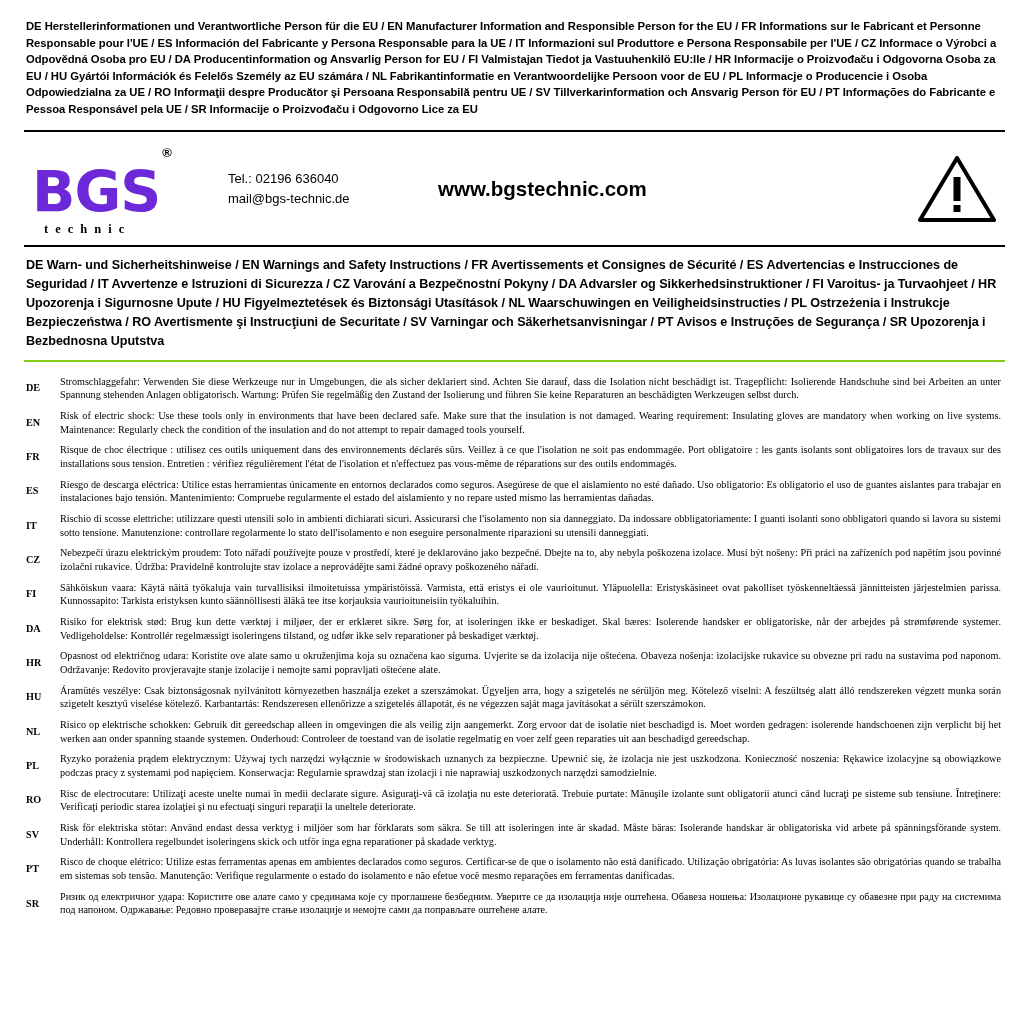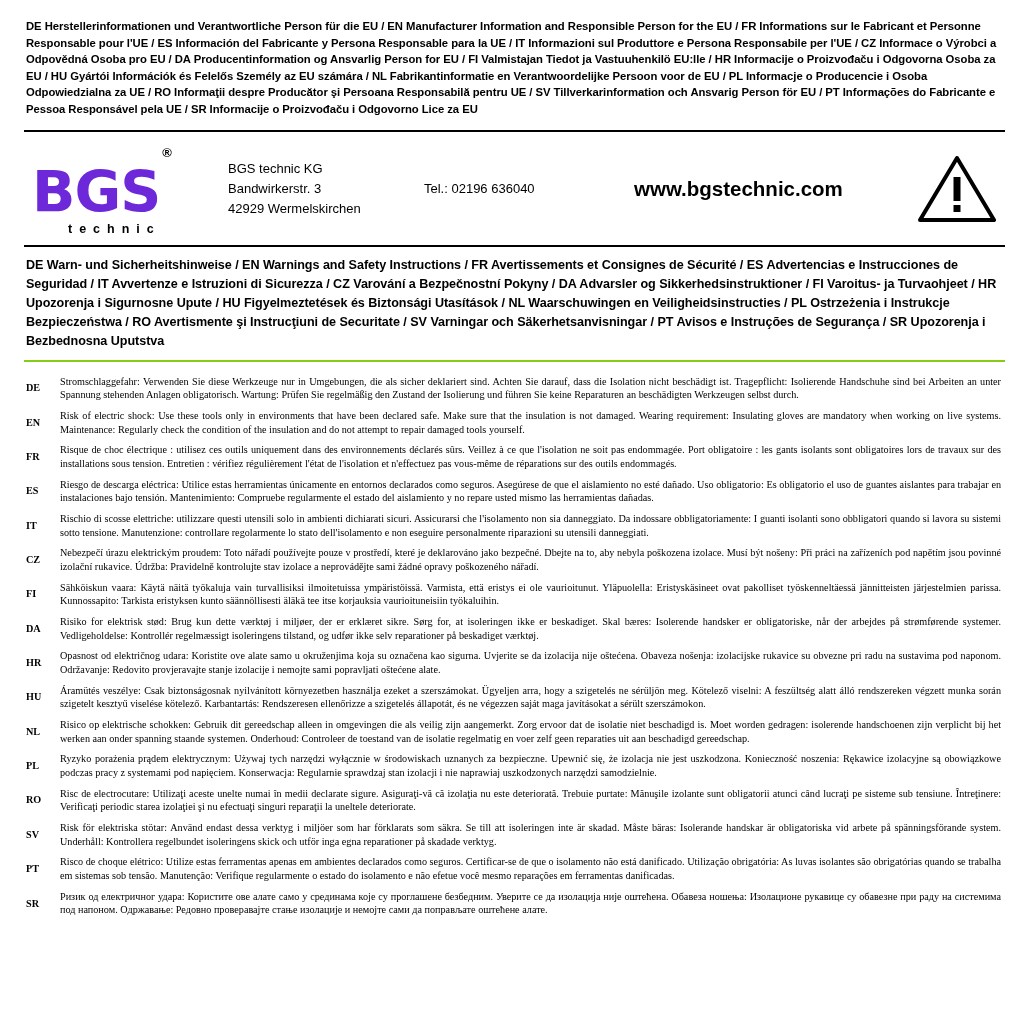--- a/index.html
+++ b/index.html
@@ -66,21 +66,22 @@
     position: relative;
     top: 2px;
     left: 2px;
   }
   .bgs-logo .technic-text {
     display: block;
     font-size: 12.5px;
     letter-spacing: 7px;
     font-weight: bold;
     margin-top: 2px;
-    margin-left: 36px;
+    margin-left: 12px;
+    font-family: Liberation Serif, serif;
   }
   .addr-cell {
     flex: 0 0 196px;
     font-size: 13px;
     line-height: 1.55;
   }
   .contact-cell {
     flex: 0 0 210px;
     font-size: 13px;
     line-height: 1.55;
@@ -149,28 +150,24 @@
 
   <div class="company-block">
 
     <div class="logo-cell">
       <div class="bgs-logo">
         <span class="bgs-text">BGS</span><span class="reg">®</span>
         <span class="technic-text">technic</span>
       </div>
     </div>
 
-    <div class="addr-cell">
-      <div>BGS technic KG</div>
-      <div>Bandwirkerstr. 3</div>
-      <div>42929 Wermelskirchen</div>
-    </div>
 
     <div class="contact-cell">
       <div>Tel.: 02196 636040</div>
+      <div>mail@bgs-technic.de</div>
     </div>
 
     <div class="web-cell">www.bgstechnic.com</div>
 
     <div class="warn-cell">
       <svg class="tri" viewBox="0 0 78 68" xmlns="http://www.w3.org/2000/svg">
         <polygon points="39,3 76,65 2,65" fill="none" stroke="#000" stroke-width="4" stroke-linejoin="round"></polygon>
         <rect x="35.5" y="22" width="7" height="24" fill="#000"></rect>
         <rect x="35.5" y="50" width="7" height="7" fill="#000"></rect>
       </svg>

